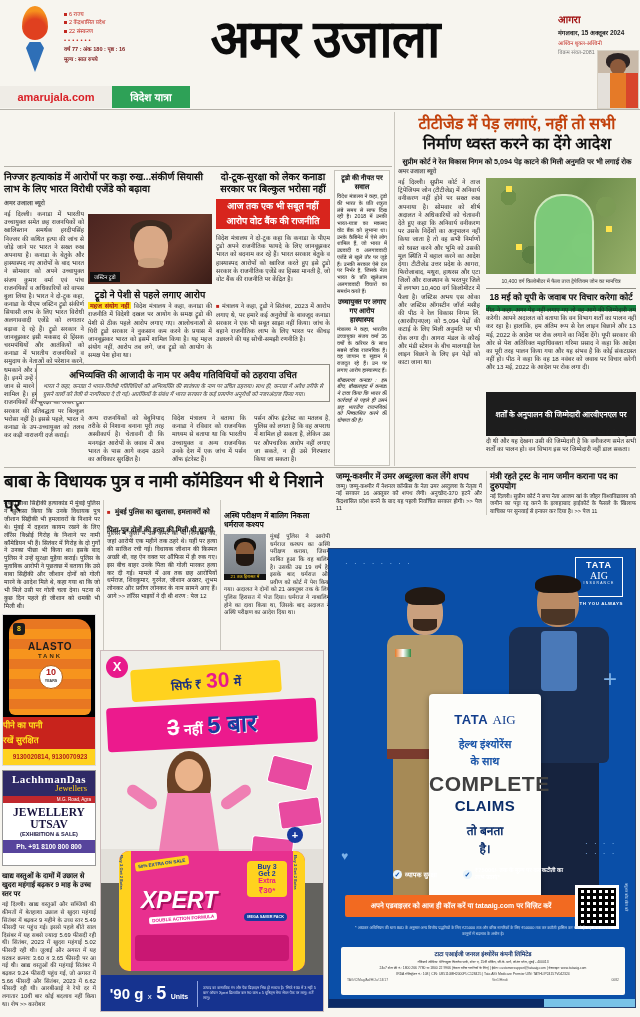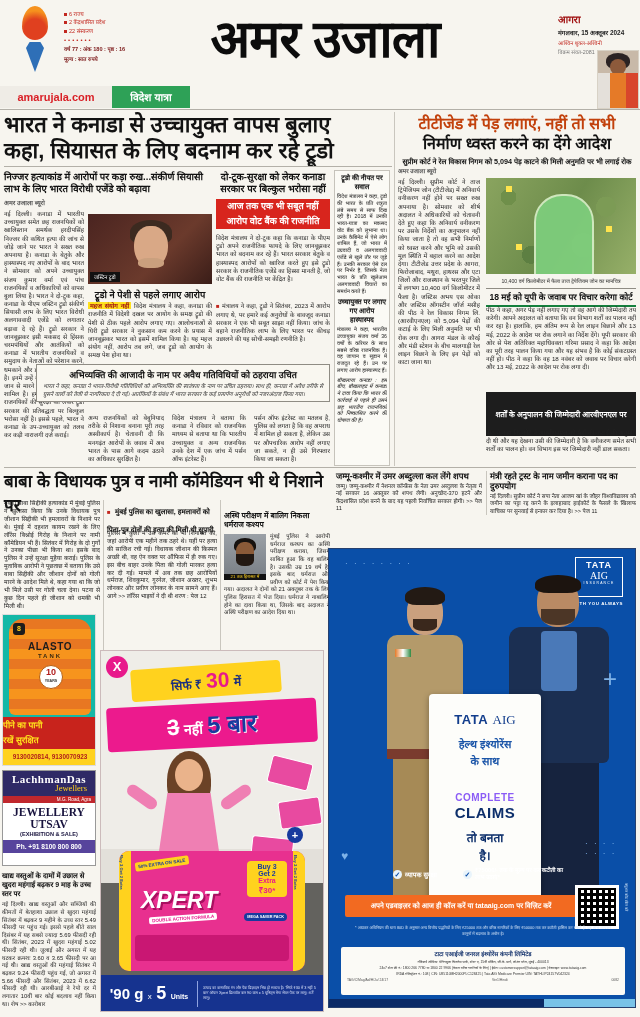--- a/index.html
+++ b/index.html
@@ -56,24 +56,20 @@
       <div class="abs" style="left:0px;top:22px;width:40px;height:35px;background:linear-gradient(90deg,#e4e0da 0 30%,#e57a28 30% 70%,#d8452c 70%);"></div>
     </div>
   </div>
 
   <div class="abs" style="left:0;top:86px;width:640px;height:22px;">
     <div class="abs" style="left:0;top:0;width:112px;height:22px;background:#efece6;color:#d91f26;font-weight:800;font-size:11px;line-height:22px;text-align:center;">amarujala.com</div>
     <div class="abs" style="left:112px;top:0;width:78px;height:22px;background:#2ea157;color:#fff;font-weight:700;font-size:10.5px;line-height:22px;text-align:center;">विदेश यात्रा</div>
   </div>
   <div class="rule-h" style="left:0;top:109px;width:640px;"></div>
 
-  <div class="abs" style="left:4px;top:112px;width:388px;">
-    <div style="font-size:22px;line-height:26px;font-weight:800;color:#121212;">भारत ने कनाडा से उच्चायुक्त वापस बुलाए</div>
-    <div style="font-size:22px;line-height:26px;font-weight:800;color:#121212;">कहा, सियासत के लिए बदनाम कर रहे ट्रूडो</div>
-  </div>
   <div class="rule-h" style="left:4px;top:166px;width:388px;"></div>
 
   <div class="abs deck" style="left:4px;top:171px;width:206px;font-size:9.6px;line-height:12px;">निज्जर हत्याकांड में आरोपों पर कड़ा रुख...संकीर्ण सियासी लाभ के लिए भारत विरोधी एजेंडे को बढ़ावा</div>
   <div class="abs" style="left:4px;top:198px;font-size:6.4px;font-weight:700;color:#555;">अमर उजाला ब्यूरो</div>
   <div class="abs body-text" style="left:4px;top:210px;width:80px;height:252px;">नई दिल्ली। कनाडा में भारतीय उच्चायुक्त समेत छह राजनयिकों को खालिस्तान समर्थक हरदीपसिंह निज्जर की कथित हत्या की जांच से जोड़े जाने पर भारत ने सख्त रुख अपनाया है। कनाडा के बेतुके और हास्यास्पद नए आरोपों के बाद भारत ने सोमवार को अपने उच्चायुक्त संजय कुमार वर्मा एवं पांच राजनयिकों व अधिकारियों को वापस बुला लिया है। भारत ने दो-टूक कहा, कनाडा के पीएम जस्टिन ट्रूडो संकीर्ण सियासी लाभ के लिए भारत विरोधी अलगाववादी एजेंडे को लगातार बढ़ावा दे रहे हैं। ट्रूडो सरकार ने जानबूझकर इसी मकसद से हिंसक चरमपंथियों और आतंकियों को कनाडा में भारतीय राजनयिकों व समुदाय के नेताओं को परेशान करने, धमकाने और डराने के लिए जगह दी है। इनमें उन्हें व भारतीय नेताओं को जान से मारने की धमकियां देना भी शामिल है। हमें कनाडा में भारतीय राजनयिकों की सुरक्षा को लेकर ट्रूडो सरकार की प्रतिबद्धता पर बिल्कुल भरोसा नहीं है। इससे पहले, भारत ने कनाडा के उप-उच्चायुक्त को तलब कर कड़ी नाराजगी दर्ज कराई।</div>
 
   <div class="abs" style="left:88px;top:214px;width:124px;height:70px;background:linear-gradient(135deg,#4a2420,#6b3a2c 60%,#3a1d18);overflow:hidden;">
     <div class="abs" style="left:42px;top:6px;width:42px;height:24px;background:#3c2a20;border-radius:50% 50% 30% 30%;"></div>
     <div class="abs" style="left:46px;top:12px;width:34px;height:42px;background:#d9a886;border-radius:45% 45% 50% 50%;"></div>
     <div class="abs" style="left:50px;top:44px;width:26px;height:10px;background:#caa07e;border-radius:40%;"></div>
@@ -128,21 +124,21 @@
          radial-gradient(circle at 30% 80%,#5d7f42 0 9px,transparent 9px),
          radial-gradient(circle at 65% 70%,#86a75e 0 12px,transparent 12px),
          linear-gradient(120deg,#8aa45f,#6d8c4b 50%,#97b069);">
     <div class="abs" style="left:48px;top:16px;width:56px;height:80px;background:#7ed07e;border:2px solid #d9f0c9;border-radius:28px 28px 0 0;opacity:.9;"></div>
     <div class="abs" style="left:20px;top:8px;width:6px;height:6px;background:#ffe44d;"></div>
     <div class="abs" style="left:120px;top:48px;width:6px;height:6px;background:#ffe44d;"></div>
     <div class="abs" style="left:30px;top:66px;width:6px;height:6px;background:#ffe44d;"></div>
   </div>
   <div class="abs" style="left:486px;top:277px;width:150px;font-size:5.2px;text-align:center;color:#333;">10,400 वर्ग किलोमीटर में फैला ताज ट्रेपेजियम जोन का मानचित्र</div>
 
-  <div class="abs" style="left:486px;top:288px;width:150px;font-size:8.6px;font-weight:800;text-align:center;color:#111;border-top:1px solid #8f8c84;border-bottom:2px solid #15803d;padding:2px 0;box-sizing:border-box;">18 मई को यूपी के जवाब पर विचार करेगा कोर्ट</div>
+  <div class="abs" style="left:486px;top:288px;width:150px;font-size:8.6px;font-weight:800;text-align:center;color:#111;border-top:1px solid #8f8c84;border-bottom:6px solid #15803d;padding:2px 0;box-sizing:border-box;">18 मई को यूपी के जवाब पर विचार करेगा कोर्ट</div>
   <div class="abs body-text" style="left:486px;top:306px;width:150px;height:106px;">पीठ ने कहा, अगर पेड़ नहीं लगाए गए तो वह आगे की जिम्मेदारी तय करेगी। आपने अदालत को बताया कि वन विभाग शर्तों का पालन नहीं कर रहा है। हालांकि, हम अंतिम रूप से रेल लाइन बिछाने और 13 मई, 2022 के आदेश पर रोक लगाने का निर्देश देंगे। यूपी सरकार की ओर से पेश अतिरिक्त महाधिवक्ता गरिमा प्रसाद ने कहा कि आदेश का पूरी तरह पालन किया गया और यह संभव है कि कोई संकटग्रस्त नहीं हो। पीठ ने कहा कि वह 18 नवंबर को जवाब पर विचार करेगी और 13 मई, 2022 के आदेश पर रोक लगा दी।</div>
   <div class="abs band-dark" style="left:486px;top:392px;width:150px;font-size:7.6px;padding:17px 0;">शर्तों के अनुपालन की जिम्मेदारी आरवीएनएल पर</div>
   <div class="abs body-text" style="left:486px;top:429px;width:150px;height:36px;">पीठ ने कहा कि कोर्ट ने आरवीएनएल को पेड़ों की कटाई की अनुमति दी थी और यह देखना उसी की जिम्मेदारी है कि वनीकरण समेत सभी शर्तों का पालन हो। वन विभाग इस पर जिम्मेदारी नहीं डाल सकता।</div>
 
   <div class="rule-h" style="left:4px;top:467px;width:632px;"></div>
   <div class="abs" style="left:4px;top:470px;width:326px;font-size:17px;line-height:24px;font-weight:800;color:#121212;">बाबा के विधायक पुत्र व नामी कॉमेडियन भी थे निशाने पर</div>
 
   <div class="abs body-text" style="left:4px;top:500px;width:96px;height:160px;font-size:6px;">मुंबई। बाबा सिद्दीकी हत्याकांड में मुंबई पुलिस ने खुलासा किया कि उनके विधायक पुत्र जीशान सिद्दीकी भी हमलावरों के निशाने पर थे। मुंबई में दहशत कायम रखने के लिए लॉरेंस बिश्नोई गिरोह के निशाने पर नामी कॉमेडियन भी हैं। सितंबर में गिरोह के दो गुर्गों ने उनका पीछा भी किया था। इसके बाद पुलिस ने उन्हें सुरक्षा मुहैया कराई। पुलिस के मुताबिक आरोपी ने पूछताछ में बताया कि उसे बाबा सिद्दीकी और जीशान दोनों को गोली मारने के आदेश मिले थे, कहा गया था कि जो भी मिले उसी पर गोली चला देना। पटना से कुछ दिन पहले ही जीशान को धमकी भी मिली थी।</div>
   <div class="rule-v" style="left:103px;top:500px;height:160px;"></div>
 
@@ -169,21 +165,21 @@
   <div class="abs" style="left:336px;top:471px;width:146px;">
     <div style="font-size:8.4px;font-weight:800;color:#111;line-height:1.2;">जम्मू-कश्मीर में उमर अब्दुल्ला कल लेंगे शपथ</div>
     <div class="small-text" style="margin-top:2px;height:32px;">जम्मू। जम्मू-कश्मीर में नेशनल कॉन्फ्रेंस के नेता उमर अब्दुल्ला के नेतृत्व में नई सरकार 16 अक्तूबर को शपथ लेगी। अनुच्छेद-370 हटने और केंद्रशासित प्रदेश बनने के बाद यह पहली निर्वाचित सरकार होगी। &gt;&gt; पेज 11</div>
   </div>
   <div class="rule-v" style="left:486px;top:471px;height:44px;"></div>
   <div class="abs" style="left:490px;top:471px;width:146px;">
     <div style="font-size:8.4px;font-weight:800;color:#111;line-height:1.2;">मंत्री रहते ट्रस्ट के नाम जमीन कराना पद का दुरुपयोग</div>
     <div class="small-text" style="margin-top:2px;height:32px;">नई दिल्ली। सुप्रीम कोर्ट ने सपा नेता आजम खां के जौहर विश्वविद्यालय को जमीन का पट्टा रद्द करने के इलाहाबाद हाईकोर्ट के फैसले के खिलाफ याचिका पर सुनवाई से इन्कार कर दिया है। &gt;&gt; पेज 11</div>
   </div>
 
-  <div class="abs" style="left:2px;top:614px;width:94px;height:152px;background:#14b8a6;border:1px solid #ddd;box-sizing:border-box;overflow:hidden;">
+  <div class="abs" style="left:2px;top:614px;width:94px;height:152px;background:#000000;border:1px solid #ddd;box-sizing:border-box;overflow:hidden;">
     <div class="abs" style="left:6px;top:4px;width:82px;height:96px;background:
         repeating-linear-gradient(180deg,#e87722 0 10px,#f7941d 10px 20px);border-radius:14px 14px 6px 6px;">
       <div class="abs" style="left:4px;top:4px;width:12px;height:12px;background:#1c1c1c;color:#ffd21e;font-size:7px;font-weight:800;text-align:center;line-height:12px;border-radius:3px;">8</div>
       <div class="abs" style="left:0;top:22px;width:82px;text-align:center;font-size:10px;font-weight:900;color:#1d1d1d;letter-spacing:.5px;">ALASTO</div>
       <div class="abs" style="left:0;top:34px;width:82px;text-align:center;font-size:6px;font-weight:700;color:#3a2a12;letter-spacing:2px;">TANK</div>
       <div class="abs" style="left:30px;top:46px;width:22px;height:22px;background:#fff;border-radius:50%;text-align:center;border:1px solid #b55f10;">
         <div style="font-size:9px;font-weight:900;color:#b01c1c;line-height:13px;">10</div>
         <div style="font-size:3.6px;font-weight:700;color:#333;">YEARS</div>
       </div>
     </div>
@@ -297,21 +293,21 @@
       <div class="abs" style="left:30px;top:184px;width:80px;height:152px;background:#16233e;"></div>
     </div>
 
     <div class="abs" style="left:100px;top:145px;width:112px;height:214px;background:#fdfdfa;border-radius:4px;text-align:center;box-shadow:0 2px 6px rgba(0,0,0,.35);padding-top:16px;box-sizing:border-box;">
       <div>
         <span style="font-size:13px;font-weight:900;color:#123d8c;letter-spacing:.5px;">TATA</span>
         <span style="font-family:'Liberation Serif',serif;font-size:13px;color:#123d8c;">AIG</span>
       </div>
       <div style="font-size:11px;font-weight:700;color:#1b55a8;margin-top:8px;">हेल्थ इंश्योरेंस</div>
       <div style="font-size:11px;font-weight:700;color:#1b55a8;margin-top:2px;">के साथ</div>
-      <div style="font-size:10px;font-weight:900;color:#8b5cf6;margin-top:24px;letter-spacing:.5px;">COMPLETE</div>
+      <div style="font-size:21px;font-weight:900;color:#404040;margin-top:4px;letter-spacing:.5px;">COMPLETE</div>
       <div style="font-size:15px;font-weight:900;color:#0d2f6b;margin-top:1px;letter-spacing:.5px;">CLAIMS</div>
       <div style="font-size:12px;font-weight:700;color:#0d2f6b;margin-top:8px;">तो बनता</div>
       <div style="font-size:12px;font-weight:700;color:#0d2f6b;margin-top:1px;">है।</div>
     </div>
 
     <div class="abs" style="right:18px;top:116px;color:#7fb3e8;font-size:24px;font-weight:300;">+</div>
     <div class="abs" style="right:10px;top:290px;color:#7fb3e8;font-size:8px;letter-spacing:2px;width:40px;line-height:10px;">· · · · · · · ·</div>
     <div class="abs" style="left:12px;top:300px;color:#7fb3e8;font-size:12px;">♥</div>
 
     <div class="abs" style="left:24px;top:318px;width:260px;display:flex;justify-content:center;gap:26px;">

